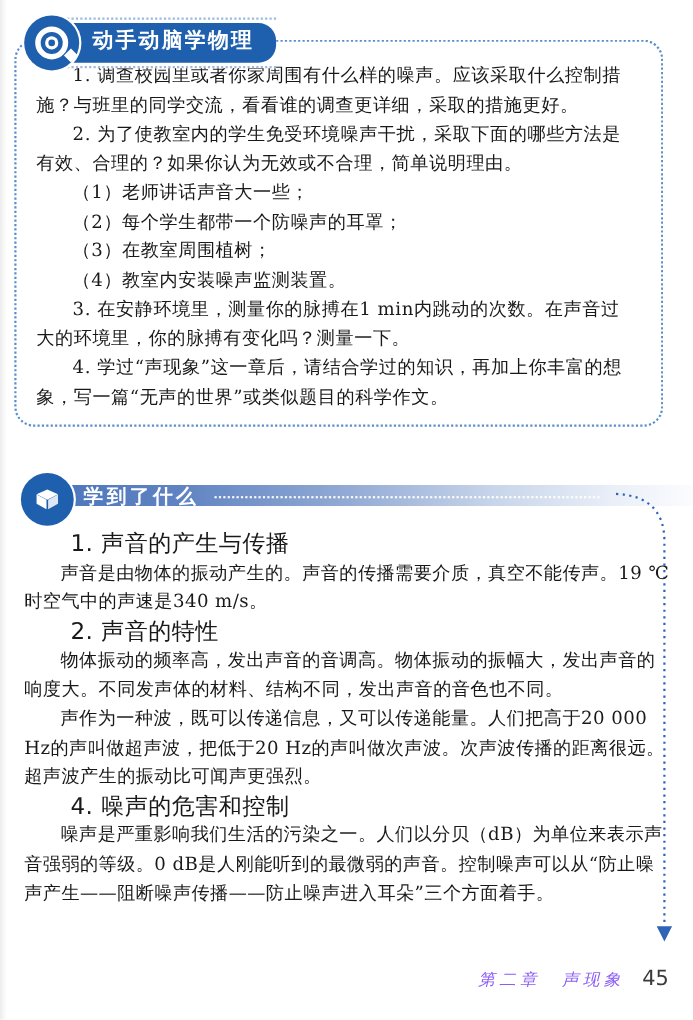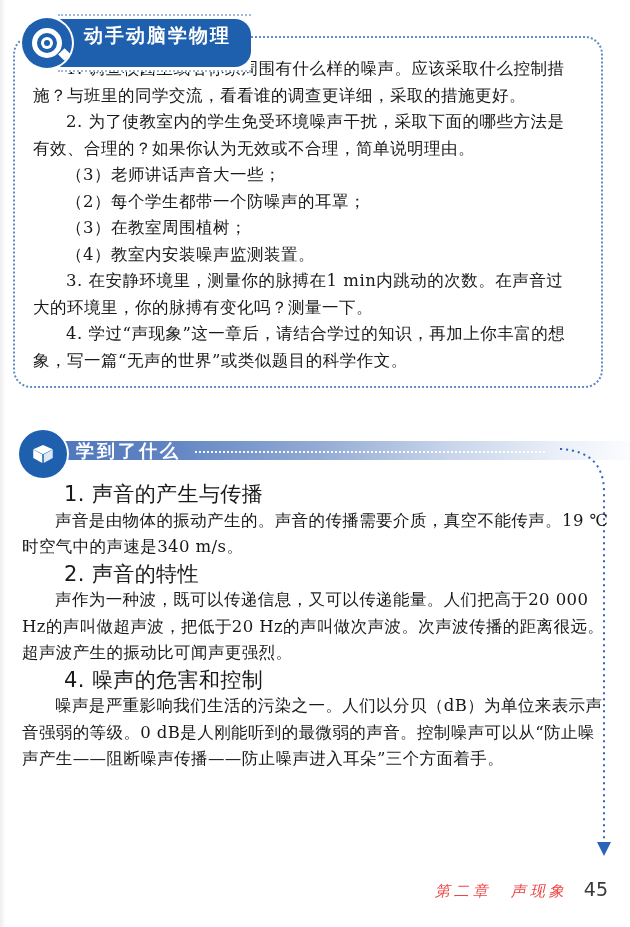--- a/index.html
+++ b/index.html
@@ -45,21 +45,21 @@
     background:#fff; transform:rotate(45deg);
   }
   .badge-pill-wrap {
     margin-left:-14px; background:#fff; padding:3px 0;
     border-top:2px dotted #9db9dd; border-bottom:2px dotted #9db9dd;
   }
   .badge-pill {
     display:block; background:#1e5fae; color:#fff;
     font-family:"DejaVu Sans","Liberation Sans",sans-serif;
     font-weight:bold; font-size:19px; line-height:1;
-    padding:7px 20px 22px 26px; letter-spacing:2px;
+    padding:7px 20px 10px 26px; letter-spacing:2px;
     border-radius:4px 16px 16px 4px;
   }
   .activity-content {
     position:absolute; left:18px; right:22px; top:18px;
     font-size:16.5px; line-height:26.5px; letter-spacing:0.5px;
   }
   .activity-content p { text-indent:2em; }
 
   
   .summary-bar {
@@ -93,38 +93,38 @@
 
   
   .guide-svg { position:absolute; left:556px; top:444px; }
 
   
   .footer {
     position:absolute; right:22px; top:878px;
     display:flex; align-items:baseline; gap:16px;
   }
   .footer-chapter {
-    font-size:15px; color:#ef4444; letter-spacing:4px;
+    font-size:15px; color:#8b5cf6; letter-spacing:4px;
     font-family:"DejaVu Serif","Liberation Serif",serif; font-style:italic;margin-left:28px;
   }
   .footer-page {
     font-family:"DejaVu Sans","Liberation Sans",sans-serif;
     font-size:19px; color:#3a3a3a;
   }
 </style>
 </head>
 <body>
 
 <div class="page">
 
   <div class="activity-box">
     <div class="activity-content">
       <p>1. 调查校园里或者你家周围有什么样的噪声。应该采取什么控制措施？与班里的同学交流，看看谁的调查更详细，采取的措施更好。</p>
       <p>2. 为了使教室内的学生免受环境噪声干扰，采取下面的哪些方法是有效、合理的？如果你认为无效或不合理，简单说明理由。</p>
-      <p>（3）老师讲话声音大一些；</p>
+      <p>（1）老师讲话声音大一些；</p>
       <p>（2）每个学生都带一个防噪声的耳罩；</p>
       <p>（3）在教室周围植树；</p>
       <p>（4）教室内安装噪声监测装置。</p>
       <p>3. 在安静环境里，测量你的脉搏在1 min内跳动的次数。在声音过大的环境里，你的脉搏有变化吗？测量一下。</p>
       <p>4. 学过“声现象”这一章后，请结合学过的知识，再加上你丰富的想象，写一篇“无声的世界”或类似题目的科学作文。</p>
     </div>
   </div>
 
   <div class="activity-badge">
     <span class="badge-icon">
@@ -152,20 +152,21 @@
 
   <svg class="guide-svg" width="64" height="424" aria-hidden="true">
     <path d="M4 5 Q48 7 48 48 L48 398" fill="none" stroke="#2f63b8" stroke-width="2" stroke-dasharray="2 4"></path>
     <polygon points="41,398 55,398 48,412" fill="#2f63b8"></polygon>
   </svg>
 
   <div class="summary-content">
     <p class="summary-heading">1. 声音的产生与传播</p>
     <p class="summary-body">声音是由物体的振动产生的。声音的传播需要介质，真空不能传声。19 ℃时空气中的声速是340 m/s。</p>
     <p class="summary-heading">2. 声音的特性</p>
+    <p class="summary-body">物体振动的频率高，发出声音的音调高。物体振动的振幅大，发出声音的响度大。不同发声体的材料、结构不同，发出声音的音色也不同。</p>
     <p class="summary-body">声作为一种波，既可以传递信息，又可以传递能量。人们把高于20 000 Hz的声叫做超声波，把低于20 Hz的声叫做次声波。次声波传播的距离很远。超声波产生的振动比可闻声更强烈。</p>
     <p class="summary-heading">4. 噪声的危害和控制</p>
     <p class="summary-body">噪声是严重影响我们生活的污染之一。人们以分贝（dB）为单位来表示声音强弱的等级。0 dB是人刚能听到的最微弱的声音。控制噪声可以从“防止噪声产生——阻断噪声传播——防止噪声进入耳朵”三个方面着手。</p>
   </div>
 
   <div class="footer">
     <span class="footer-chapter">第二章　声现象</span>
     <span class="footer-page">45</span>
   </div>
 

